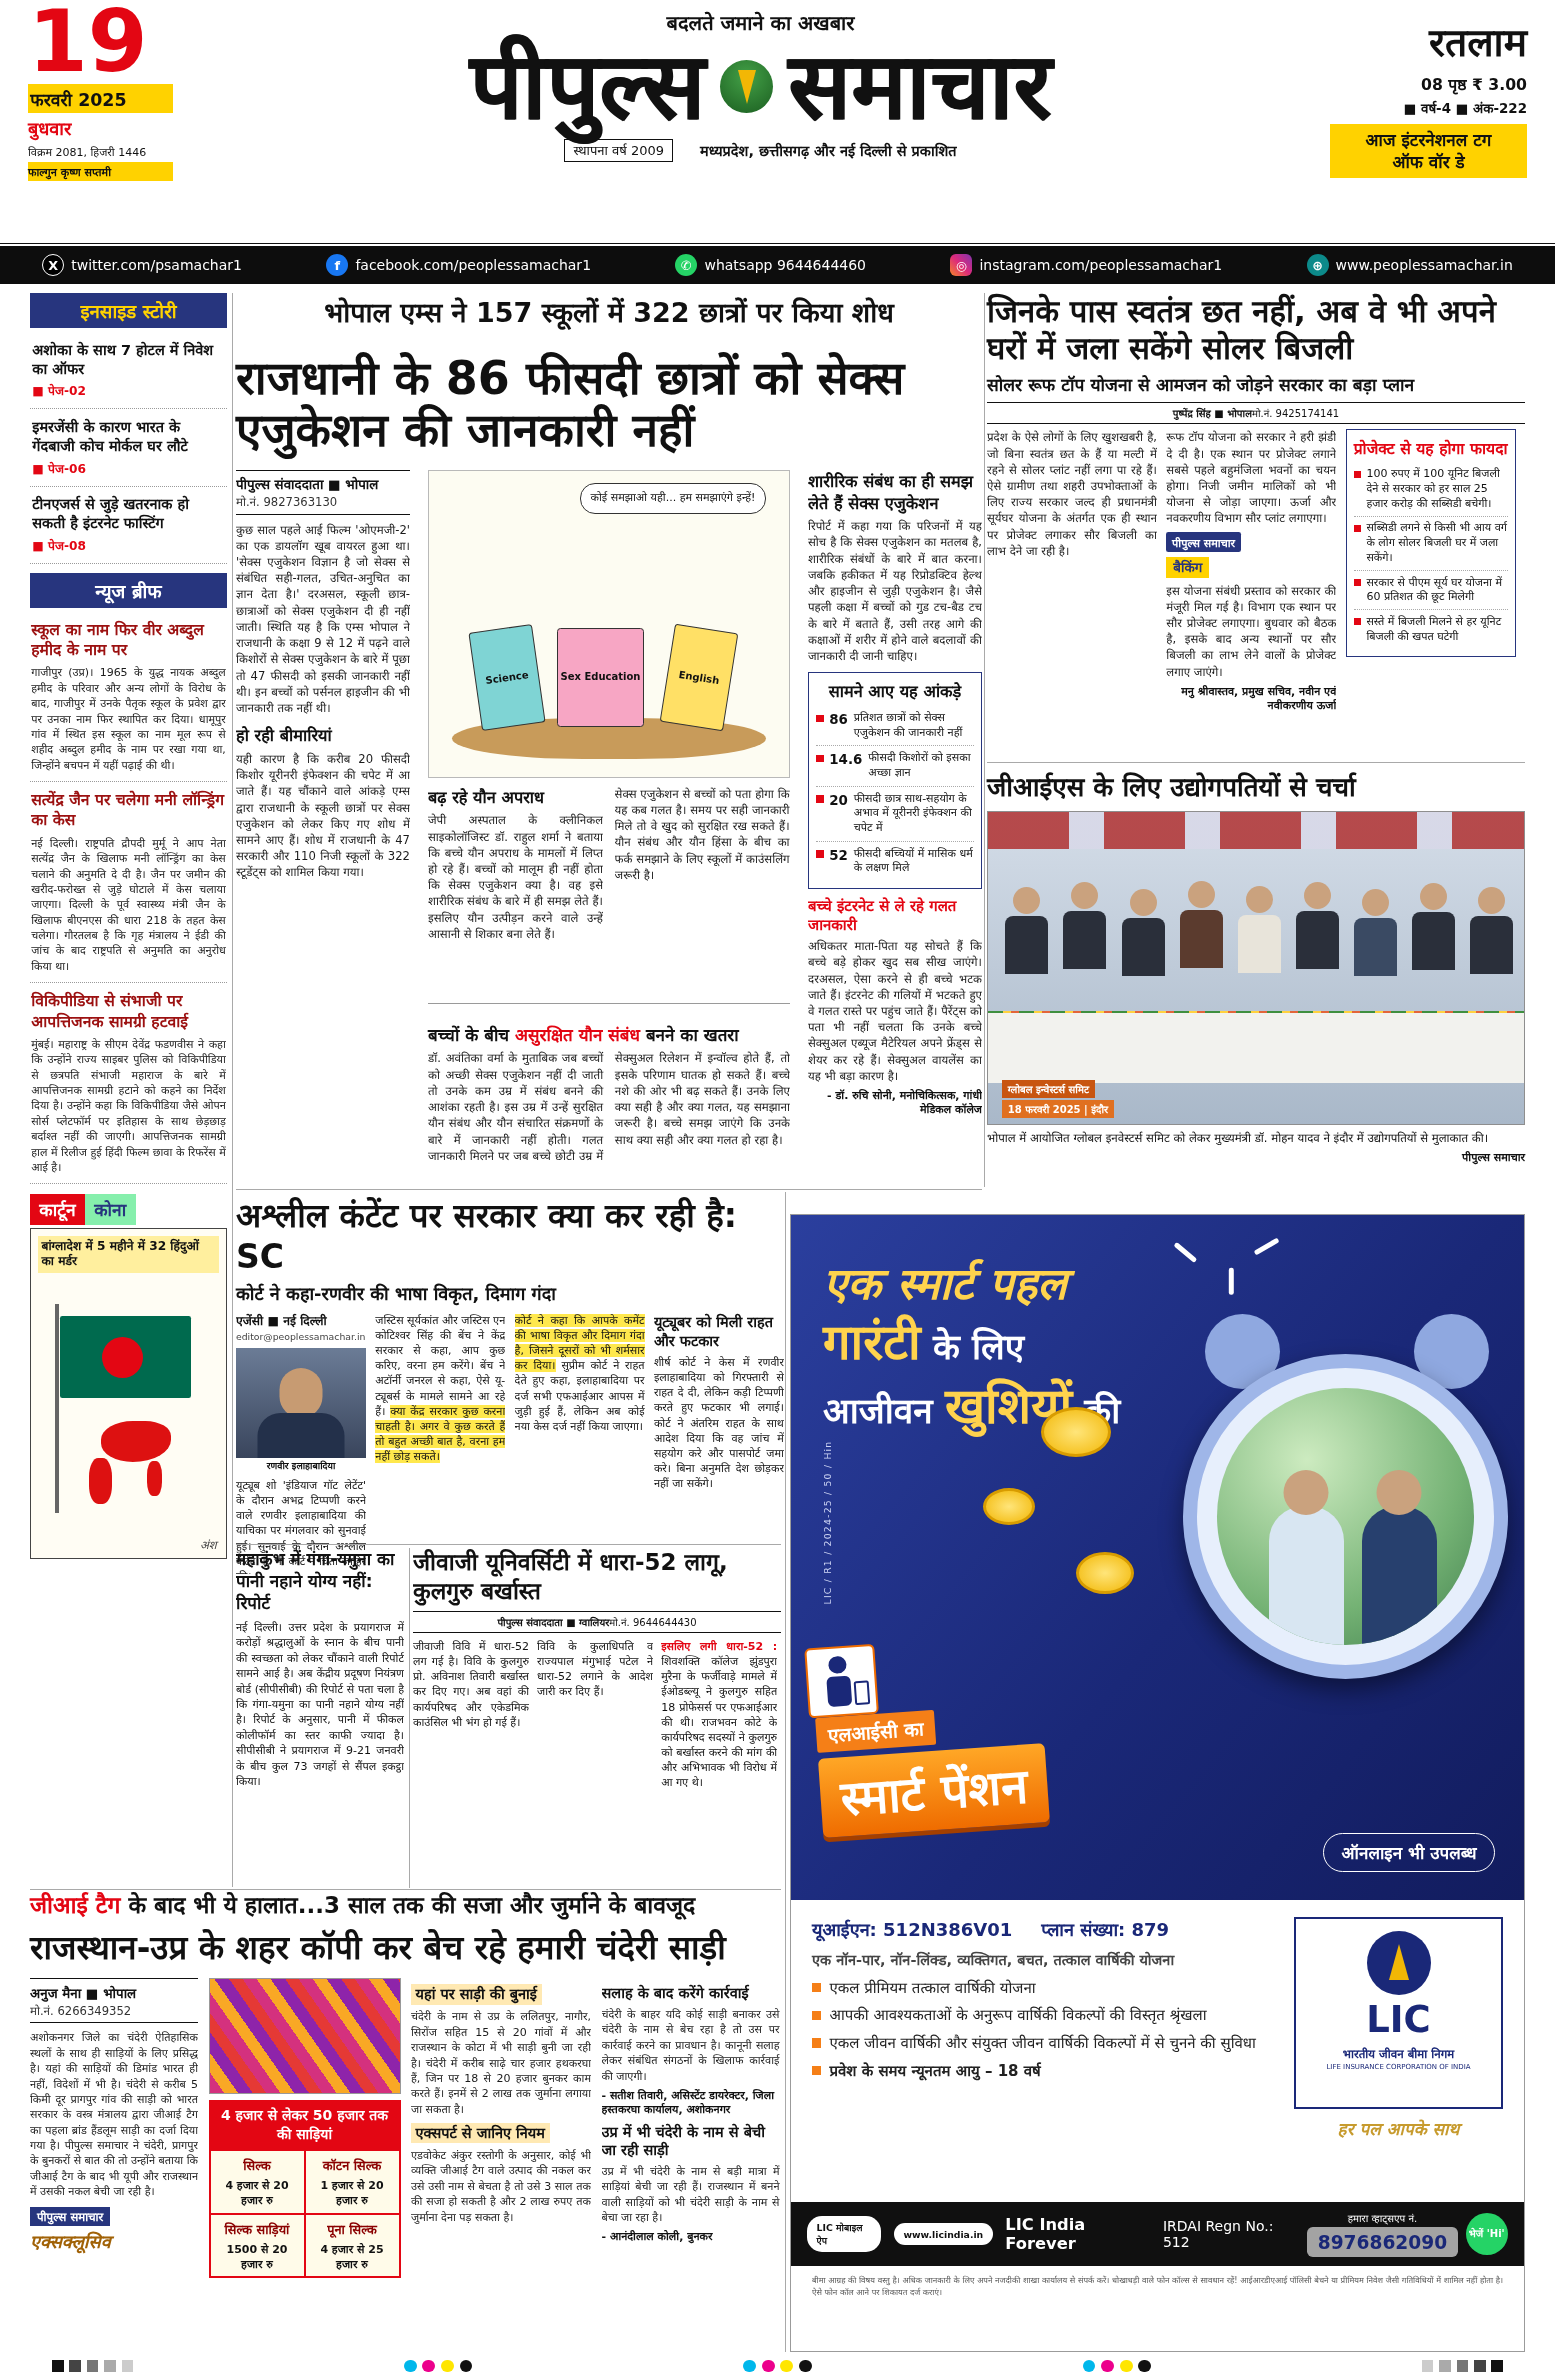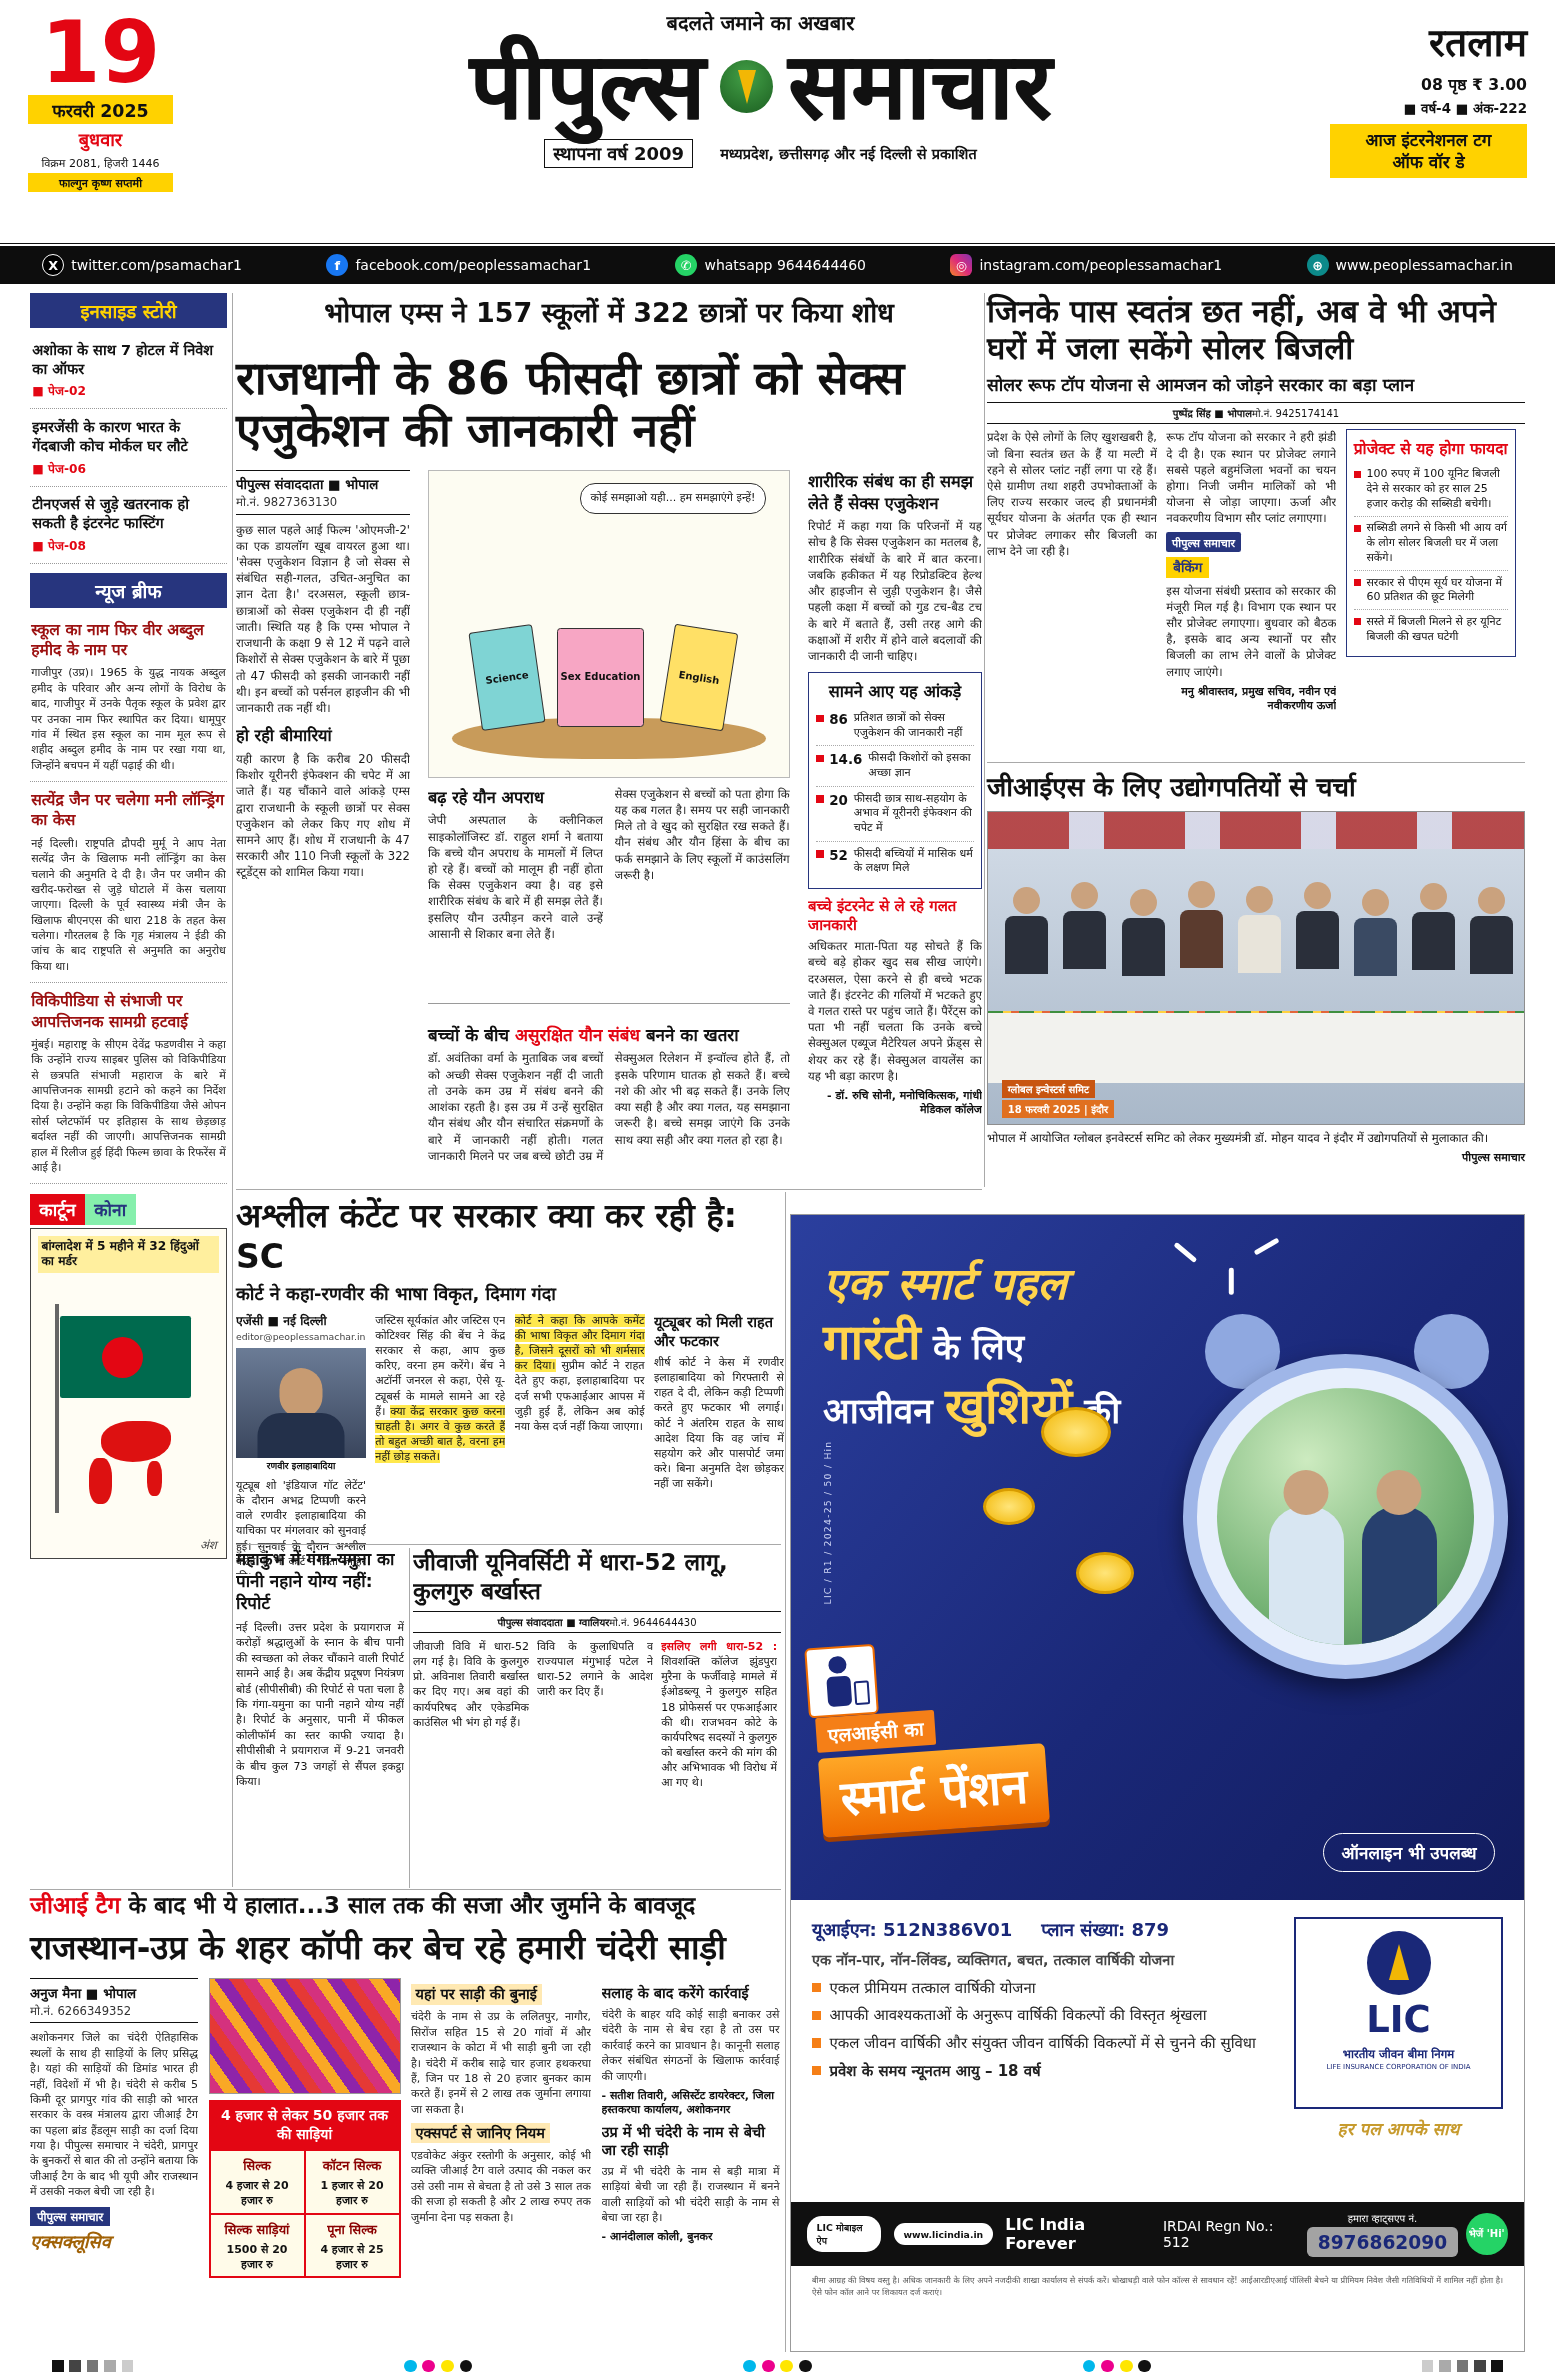--- a/index.html
+++ b/index.html
@@ -2,34 +2,34 @@
 <html style="font-size:9.3px"><head>
 <meta charset="utf-8">
 <style>
   *{margin:0;padding:0;box-sizing:border-box}
   body{background:#d8d8d8;font-family:"DejaVu Sans",sans-serif}
   #page{position:relative;width:1555px;height:2377px;margin:0 auto;background:#fff;color:#111;overflow:hidden}
   .jtext{font-size:11.6px;line-height:1.4;text-align:justify;color:#1b1b1b}
   .bold{font-weight:bold}
   
   #masthead{position:absolute;left:0;top:0;width:1555px;height:244px;border-bottom:1.7px solid #111}
-  .date-block{position:absolute;left:28px;top:15px;width:145px;text-align:center}
+  .date-block{position:absolute;left:28px;top:4px;width:145px;text-align:left}
   .date-day{font-size:86px;font-weight:bold;color:#e30613;line-height:.88}
   .date-my{background:#ffd200;font-weight:bold;font-size:17.4px;padding:2.3px 2.3px;margin-top:4.6px}
   .date-wd{color:#e30613;font-weight:bold;font-size:18px;margin-top:3.5px}
   .date-cal{font-size:11px;margin-top:3.5px}
   .date-cal2{background:#ffd200;font-size:11px;font-weight:bold;margin-top:3.5px;padding:1.7px 0}
   .mast-center{position:absolute;left:267px;top:9.3px;width:987px;text-align:center}
   .tagline{font-size:20px;font-weight:bold}
   .paper-title{display:flex;align-items:center;justify-content:center;gap:15px;margin-top:2.3px}
   .pt{font-size:92px;font-weight:bold;letter-spacing:0.6px;line-height:1.05;text-shadow:1.2px 0 #111}
   .nib{width:53px;height:53px;border-radius:50%;background:radial-gradient(circle at 50% 32%,#43a047,#1b5e20);position:relative;flex:none}
   .nib:after{content:"";position:absolute;left:50%;top:9.3px;transform:translateX(-50%);width:0;height:0;border-left:9.3px solid transparent;border-right:9.3px solid transparent;border-top:34px solid #f2b705}
   .mast-sub{display:flex;justify-content:center;align-items:center;gap:27px;margin-top:3.5px}
-  .est{border:1.2px solid #111;padding:1.7px 8.1px;font-weight:bold;font-size:18px}
+  .est{border:1.2px solid #111;padding:1.7px 8.1px;font-weight:normal;font-size:13px}
   .publish{font-size:14.5px;font-weight:bold}
   .mast-right{position:absolute;right:28px;top:14px;width:197px;text-align:right}
   .edition{font-size:39px;font-weight:bold}
   .pp{font-size:15.7px;font-weight:bold;margin-top:5.8px}
   .vol{font-size:13.4px;margin-top:4.6px;font-weight:bold}
   .today{background:#ffd200;font-weight:bold;font-size:17px;padding:4.6px 5.8px;margin-top:7px;text-align:center;line-height:1.3}
   
   #socialbar{position:absolute;left:0;top:246px;width:1555px;height:38px;background:#0d0d0d;display:flex;align-items:center;justify-content:space-around;color:#fff}
   .soc-item{display:flex;align-items:center;gap:7px;font-size:14px}
   .soc-ic{width:22px;height:22px;border-radius:50%;display:flex;align-items:center;justify-content:center;font-size:12.8px;font-weight:bold;color:#fff;flex:none}

